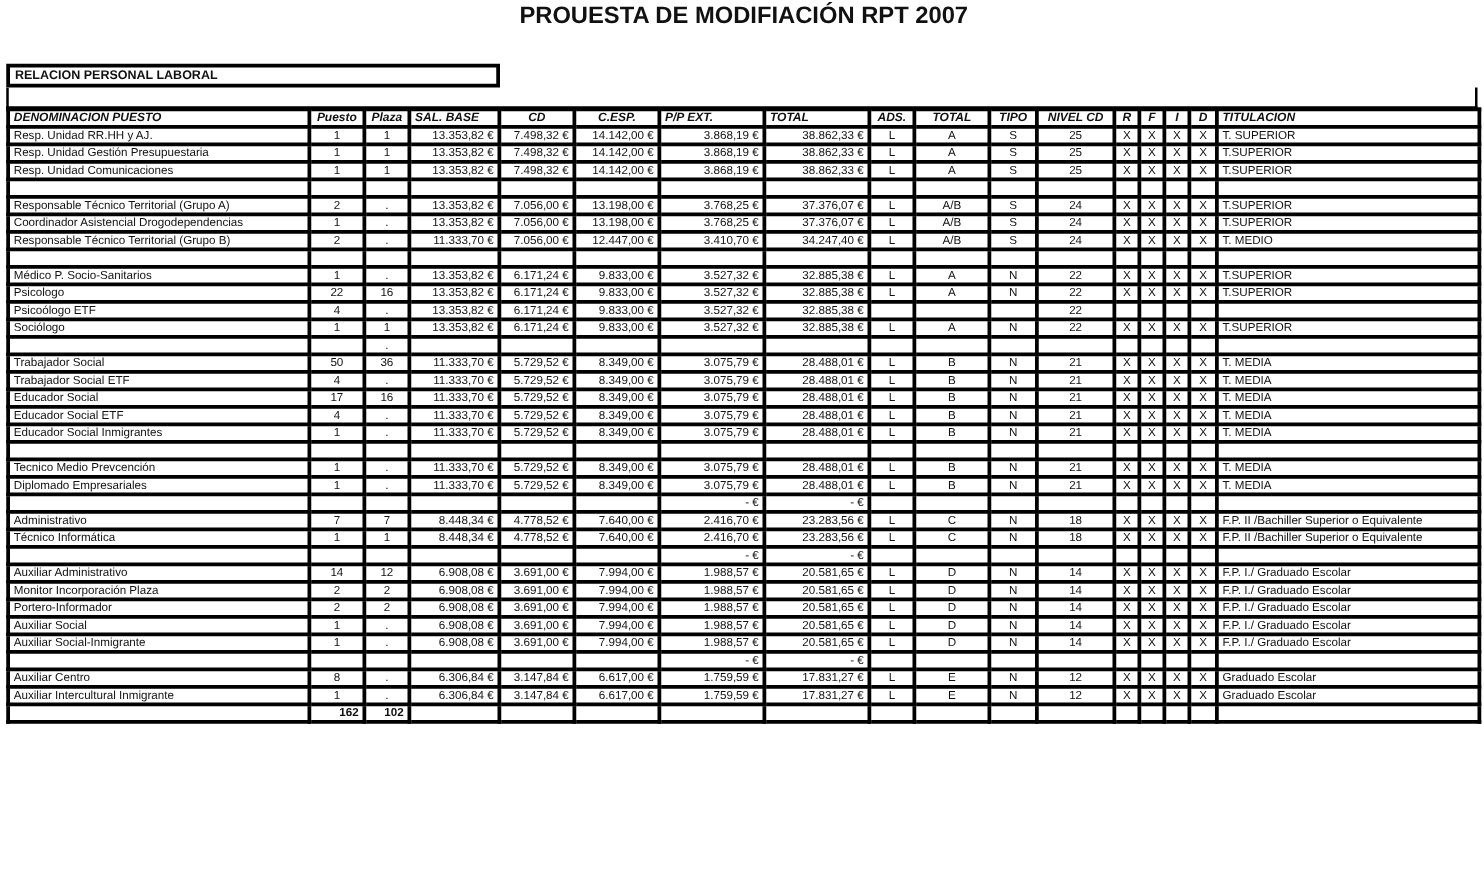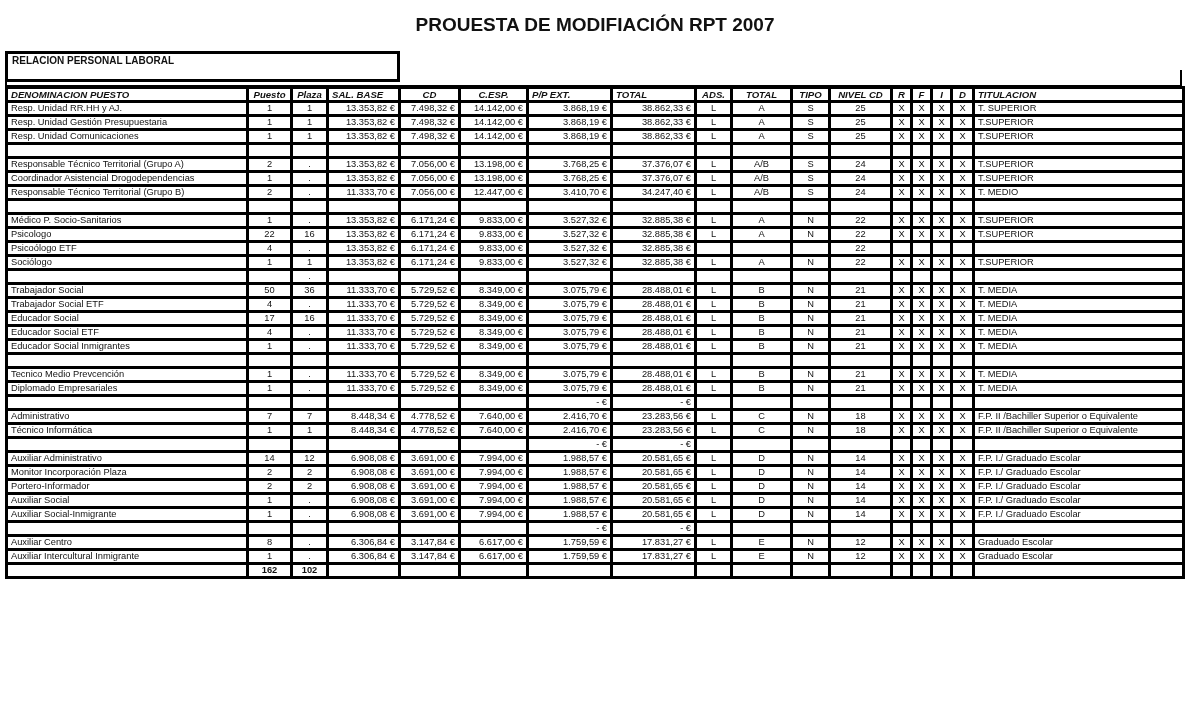--- a/index.html
+++ b/index.html
@@ -1,32 +1,32 @@
 <!DOCTYPE html>
 <html><head>
 <meta charset="utf-8">
 <style>
   html, body { margin: 0; padding: 0; background: #ffffff; }
   body { width: 1187px; height: 703px; position: relative; overflow: hidden; font-family: "Liberation Sans", "DejaVu Sans", sans-serif; color: #111; }
   .title-wrap { position: absolute; top: 2px; left: 400px; width: 390px; text-align: center; }
-  .relacion { position: absolute; left: 5px; top: 51px; width: 395px; height: 31px; border: 3px solid #000; box-sizing: border-box; font-size: 10px; font-weight: bold; padding-left: 4px; line-height: 13px; background:#fff; }
+  .relacion { position: absolute; left: 5px; top: 51px; width: 395px; height: 19px; border: 3px solid #000; box-sizing: border-box; font-size: 10px; font-weight: bold; padding-left: 4px; line-height: 13px; background:#fff; }
   .blankbar { position: absolute; left: 5px; top: 70px; width: 1177px; height: 18px; border-left: 2px solid #000; border-right: 2px solid #000; border-bottom: 3px solid #000; box-sizing: border-box; }
   table.grid { position: absolute; left: 5px; top: 86px; border-collapse: collapse; table-layout: fixed; font-size: 9.3px; }
   table.grid td { border: 3px solid #000; height: 11px; padding: 0 3px; white-space: nowrap; overflow: hidden; line-height: 11px; }
   table.grid tr.head td { font-weight: bold; font-size: 9.6px; font-style: italic; }
   .num { text-align: right; }
   .ctr { text-align: center; }
   .lft { text-align: left; }
-  .bold { font-weight: bold; }
+  .bold { font-weight: bold; text-align: right; }
 </style>
 </head>
 <body>
 
 <div class="title-wrap">
-  <div style="font-weight:bold;font-size:19px;line-height:22px;margin-top:12px;">PROUESTA DE MODIFIACIÓN RPT 2007</div>
+  <div style="font-weight:bold;font-size:19px;line-height:22px;">PROUESTA DE MODIFIACIÓN RPT 2007</div>
 </div>
 
 <div class="blankbar"></div>
 <div class="relacion">RELACION PERSONAL LABORAL</div>
 
 <table class="grid">
   <colgroup>
     <col style="width:241px">
       <col style="width:44px">
       <col style="width:36px">

